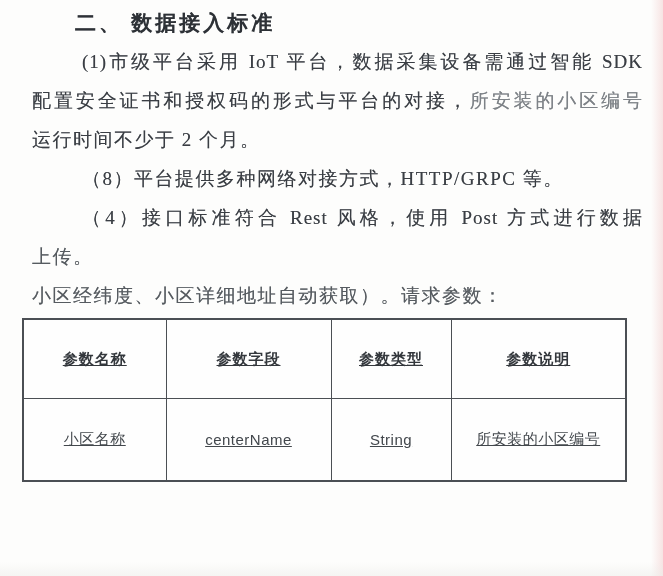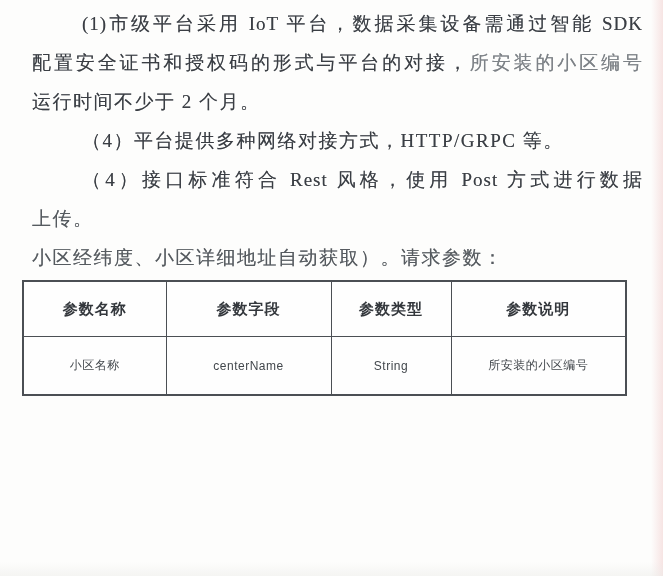--- a/index.html
+++ b/index.html
@@ -54,53 +54,55 @@
     width: 603px;
     border-collapse: collapse;
     table-layout: fixed;
     background: #fefefe;
     font-family: "Liberation Sans", sans-serif;
     text-shadow: none;
   }
   .params-table th, .params-table td {
     border: 1.5px solid var(--table-border, #4b4f54);
     text-align: center; vertical-align: middle;
-    padding: 0;
+    padding: 12px;
+    text-decoration: underline;
   }
   .params-table { border: 2px solid var(--table-border, #4b4f54); }
   .params-table th {
     height: 54px; font-size: 15px; font-weight: bold;
     color: var(--table-header-text, #33373c);
     letter-spacing: 1px;
   }
   .params-table td {
-    height: 57px; font-size: 12px; font-weight: normal;
+    height: 57px; font-size: 15px; font-weight: normal;
     color: var(--table-cell-text, #42474c);
     letter-spacing: 0.5px;
   }
   .col1 { width: 143px; } .col2 { width: 165px; }
   .col3 { width: 120px; } .col4 { width: 175px; }
 </style>
 </head>
 <body style="--page-bg: #fdfdfc; --heading: #2d3136; --text-dark: #3a3e44; --text-medium: #565b60; --text-light: #7d8287; --table-border: #4b4f54; --table-header-text: #33373c; --table-cell-text: #42474c; --edge-tint: #e8aaaa;">
 
 <div class="page">
 
   <div class="doc">
 
+    <h2 class="heading">二、 数据接入标准</h2>
 
     <div class="line full indent">(1)市级平台采用 IoT 平台，数据采集设备需通过智能 SDK</div>
 
     <div class="line full"><span>配置安全证书和授权码的形式与平台的对接，</span><span class="light">所安装的小区编号</span></div>
 
 
 
     <div class="line partial">运行时间不少于 2 个月。</div>
 
-    <div class="line partial indent">（4）平台提供多种网络对接方式，HTTP/GRPC 等。</div>
+    <div class="line partial indent">（8）平台提供多种网络对接方式，HTTP/GRPC 等。</div>
 
     <div class="line full indent">（4）接口标准符合 Rest 风格，使用 Post 方式进行数据</div>
 
     <div class="line partial medium">上传。</div>
 
 
     <div class="line partial medium">小区经纬度、小区详细地址自动获取）。请求参数：</div>
 
     <table class="params-table">
       <colgroup>

